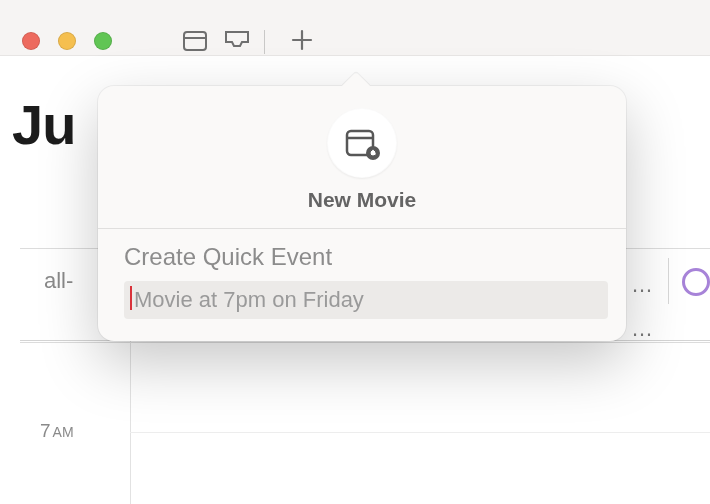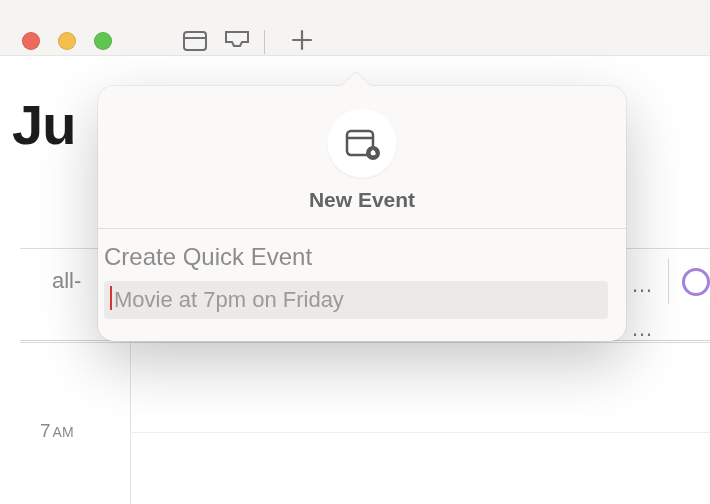--- a/index.html
+++ b/index.html
@@ -80,21 +80,21 @@
     width: 690px;
     height: 1px;
     background: #dcdcdc;
   }
   .line1 { top: 248px; }
   .line2 { top: 340px; background: #d4d4d4; height: 1px; }
   .line2b { top: 342px; }
 
   .all-day {
     position: absolute;
-    left: 52px;
+    left: 44px;
     top: 268px;
     font-size: 22px;
     color: #8a8a8a;
   }
 
   .time-lbl {
     position: absolute;
     left: 40px;
     top: 420px;
     font-size: 19px;
@@ -194,21 +194,21 @@
     font-weight: 600;
     color: #646464;
   }
   .hr {
     height: 1px;
     background: rgba(0,0,0,0.10);
     margin: 0;
   }
 
   .pop-bottom {
-    padding: 14px 18px 22px 6px;
+    padding: 14px 18px 22px 26px;
   }
   .qlabel {
     font-size: 24px;
     color: #8c8c8c;
     margin-bottom: 10px;
   }
   .qfield {
     position: relative;
   }
   .qinput {
@@ -298,21 +298,21 @@
         <div class="pop-icon-wrap">
           <svg width="38" height="36" viewBox="0 0 38 36" fill="none" stroke="currentColor">
             <rect x="4" y="6" width="26" height="24" rx="4" stroke-width="2.5"></rect>
             <line x1="4" y1="13" x2="30" y2="13" stroke-width="2.5"></line>
             <circle cx="30" cy="28" r="7" fill="currentColor" stroke="none"></circle>
             <path d="M27 28 a3 3 0 1 0 6 0 a3 3 0 1 0 -6 0" fill="#ffffff"></path>
             <line x1="30" y1="25.5" x2="30" y2="28" stroke="#ffffff" stroke-width="1.6" stroke-linecap="round"></line>
             <line x1="30" y1="28" x2="32" y2="29" stroke="#ffffff" stroke-width="1.6" stroke-linecap="round"></line>
           </svg>
         </div>
-        <div class="pop-label">New Event</div>
+        <div class="pop-label">New Movie</div>
       </div>
     </div>
     <div class="hr"></div>
     <div class="pop-bottom">
       <div class="qlabel">Create Quick Event</div>
       <div class="qfield">
         <div class="caret"></div>
         <input class="qinput" type="text" value="" placeholder="Movie at 7pm on Friday" style="">
       </div>
     </div>

